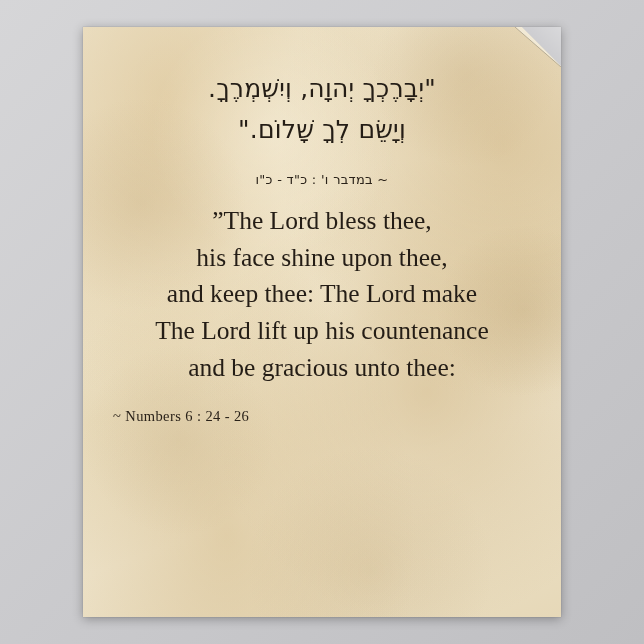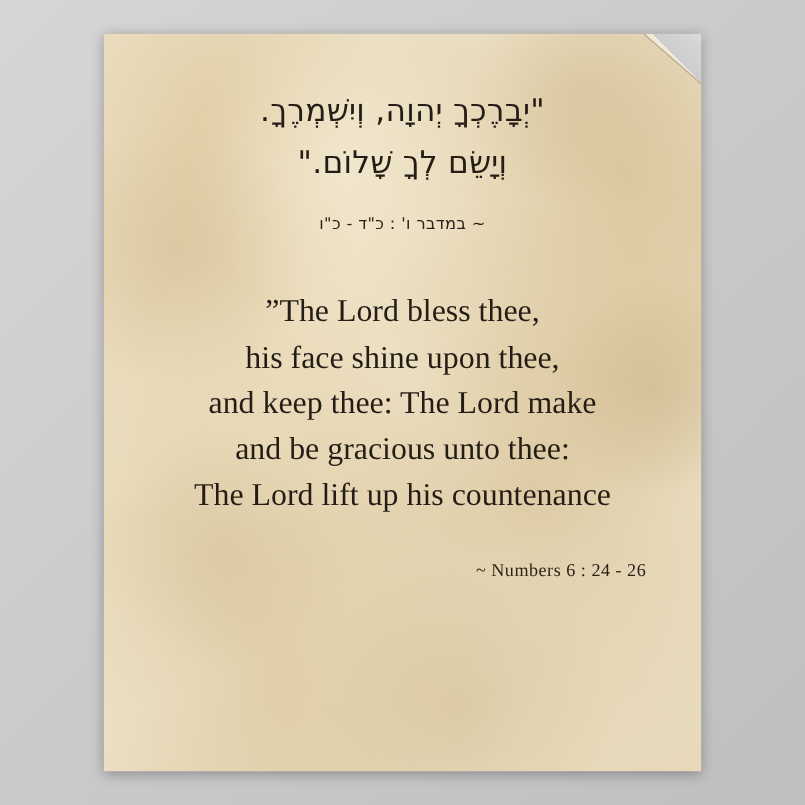--- a/index.html
+++ b/index.html
@@ -103,35 +103,34 @@
     text-align: center;
     color: #2a2219;
     font-family: "DejaVu Sans", sans-serif;
     font-size: 13px;
     margin-top: 22px;
     letter-spacing: 0.3px;
   }
 
   
   #english-block {
-    margin-top: 44px;
+    margin-top: 16px;
     text-align: center;
     color: #241d16;
     font-family: "Liberation Serif", serif;
     font-size: 25.5px;
     line-height: 1.44;
   }
   #english-block .eline {
     display: block;
     white-space: nowrap;
   }
 
   #english-citation {
-    margin-top: 34px;
-    text-align: right;
+    margin-top: 21px;
     padding-right: 14px;
     color: #2a2219;
     font-family: "Liberation Serif", serif;
     font-size: 14.5px;
     letter-spacing: 0.4px;
   }
 </style>
 </head>
 <body>
 
@@ -144,22 +143,22 @@
         <span class="hline">"יְבָרֶכְךָ יְהוָה, וְיִשְׁמְרֶךָ.</span>
         <span class="hline">וְיָשֵׂם לְךָ שָׁלוֹם."</span>
       </div>
 
       <div id="hebrew-citation">~ במדבר ו' : כ"ד - כ"ו</div>
 
       <div id="english-block">
         <span class="eline">”The Lord bless thee,</span>
         <span class="eline">his face shine upon thee,</span>
         <span class="eline">and keep thee: The Lord make</span>
+        <span class="eline">The Lord lift up his countenance</span>
         <span class="eline">and be gracious unto thee:</span>
-        <span class="eline">The Lord lift up his countenance</span>
       </div>
 
       <div id="english-citation">~ Numbers 6 : 24 - 26</div>
 
     </div>
 
     <div id="corner-curl"></div>
     <svg id="corner-curl-line" viewBox="0 0 46 40">
       <line x1="0" y1="0" x2="46" y2="40" stroke="rgba(120,110,90,0.45)" stroke-width="1"></line>
     </svg>

